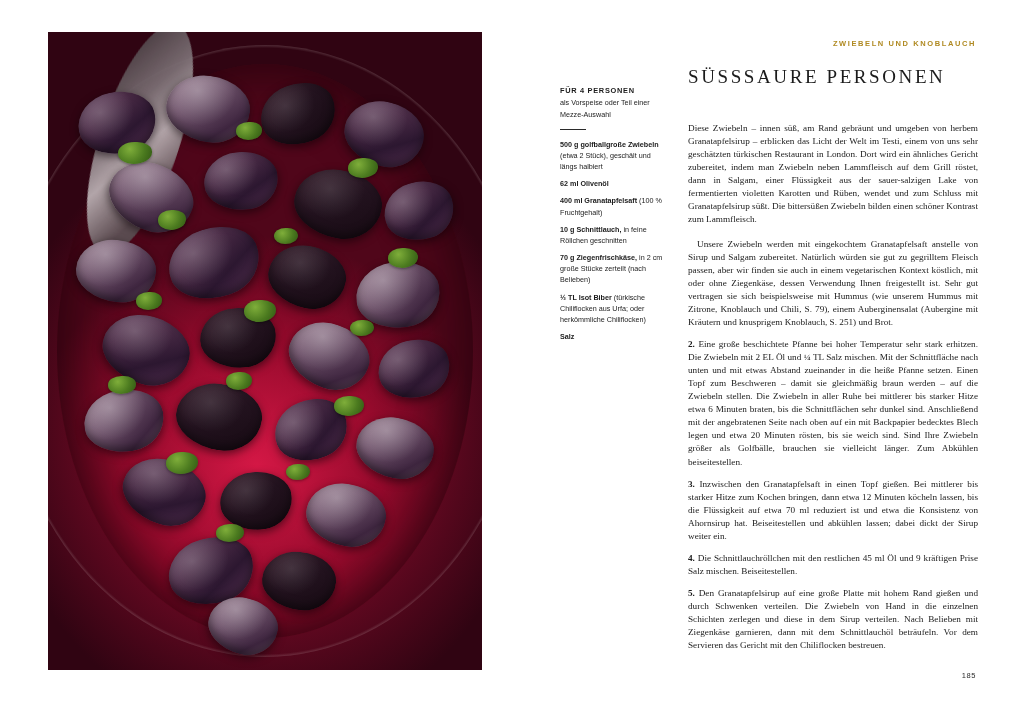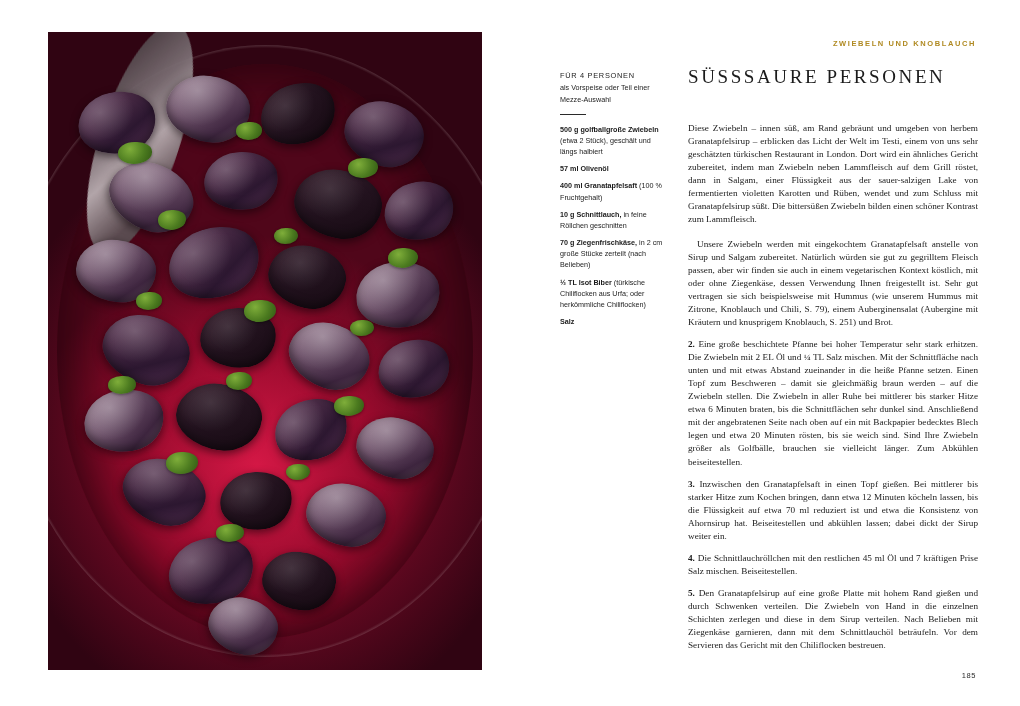--- a/index.html
+++ b/index.html
@@ -136,23 +136,24 @@
     position: absolute;
     left: 0;
     top: 10px;
     width: 104px;
     font-family: "Liberation Sans", sans-serif;
     font-size: 7.2px;
     line-height: 1.55;
     color: #1b1b1b;
   }
   .ing-head {
-    font-weight: normal;
+    font-weight: bold;
     letter-spacing: 0.7px;
     font-size: 7.4px;
+    margin-top: 15px;
   }
   .ing-sub {
     font-weight: normal;
     margin-top: 1px;
   }
   .ing-rule {
     width: 26px;
     height: 1px;
     background: #2a2a2a;
     margin: 9px 0 9px 0;
@@ -256,34 +257,34 @@
   <div class="text-col">
 
     <h1 class="recipe-title">SÜSSSAURE PERSONEN</h1>
 
     <div class="ingredients">
       <div class="ing-head">FÜR 4 PERSONEN</div>
       <div class="ing-sub">als Vorspeise oder Teil einer Mezze-Auswahl</div>
       <div class="ing-rule"></div>
       <div class="ing-list">
         <p><b>500 g golfballgroße Zwiebeln</b> <span>(etwa 2 Stück), geschält und längs halbiert</span></p>
-        <p><b>57 ml Olivenöl</b> <span></span></p>
+        <p><b>62 ml Olivenöl</b> <span></span></p>
         <p><b>400 ml Granatapfelsaft</b> <span>(100 % Fruchtgehalt)</span></p>
         <p><b>10 g Schnittlauch,</b> <span>in feine Röllchen geschnitten</span></p>
         <p><b>70 g Ziegenfrischkäse,</b> <span>in 2 cm große Stücke zerteilt (nach Belieben)</span></p>
         <p><b>½ TL Isot Biber</b> <span>(türkische Chiliflocken aus Urfa; oder herkömmliche Chiliflocken)</span></p>
         <p><b>Salz</b> <span></span></p>
       </div>
     </div>
 
     <div class="body-col">
       <p class="intro">Diese Zwiebeln – innen süß, am Rand gebräunt und umgeben von herbem Granatapfelsirup – erblicken das Licht der Welt im Testi, einem von uns sehr geschätzten türkischen Restaurant in London. Dort wird ein ähnliches Gericht zubereitet, indem man Zwiebeln neben Lammfleisch auf dem Grill röstet, dann in Salgam, einer Flüssigkeit aus der sauer-salzigen Lake von fermentierten violetten Karotten und Rüben, wendet und zum Schluss mit Granatapfelsirup süßt. Die bittersüßen Zwiebeln bilden einen schöner Kontrast zum Lammfleisch.</p>
       <p style="text-indent:9px;">Unsere Zwiebeln werden mit eingekochtem Granatapfelsaft anstelle von Sirup und Salgam zubereitet. Natürlich würden sie gut zu gegrilltem Fleisch passen, aber wir finden sie auch in einem vegetarischen Kontext köstlich, mit oder ohne Ziegenkäse, dessen Verwendung Ihnen freigestellt ist. Sehr gut vertragen sie sich beispielsweise mit Hummus (wie unserem Hummus mit Zitrone, Knoblauch und Chili, S. 79), einem Auberginensalat (Aubergine mit Kräutern und knusprigem Knoblauch, S. 251) und Brot.</p>
 
       <p class="step"><b>2.</b> <span>Eine große beschichtete Pfanne bei hoher Temperatur sehr stark erhitzen. Die Zwiebeln mit 2 EL Öl und ¼ TL Salz mischen. Mit der Schnittfläche nach unten und mit etwas Abstand zueinander in die heiße Pfanne setzen. Einen Topf zum Beschweren – damit sie gleichmäßig braun werden – auf die Zwiebeln stellen. Die Zwiebeln in aller Ruhe bei mittlerer bis starker Hitze etwa 6 Minuten braten, bis die Schnittflächen sehr dunkel sind. Anschließend mit der angebratenen Seite nach oben auf ein mit Backpapier bedecktes Blech legen und etwa 20 Minuten rösten, bis sie weich sind. Sind Ihre Zwiebeln größer als Golfbälle, brauchen sie vielleicht länger. Zum Abkühlen beiseitestellen.</span></p>
       <p class="step"><b>3.</b> <span>Inzwischen den Granatapfelsaft in einen Topf gießen. Bei mittlerer bis starker Hitze zum Kochen bringen, dann etwa 12 Minuten köcheln lassen, bis die Flüssigkeit auf etwa 70 ml reduziert ist und etwa die Konsistenz von Ahornsirup hat. Beiseitestellen und abkühlen lassen; dabei dickt der Sirup weiter ein.</span></p>
-      <p class="step"><b>4.</b> <span>Die Schnittlauchröllchen mit den restlichen 45 ml Öl und 7 kräftigen Prise Salz mischen. Beiseitestellen.</span></p>
+      <p class="step"><b>4.</b> <span>Die Schnittlauchröllchen mit den restlichen 45 ml Öl und 9 kräftigen Prise Salz mischen. Beiseitestellen.</span></p>
       <p class="step"><b>5.</b> <span>Den Granatapfelsirup auf eine große Platte mit hohem Rand gießen und durch Schwenken verteilen. Die Zwiebeln von Hand in die einzelnen Schichten zerlegen und diese in dem Sirup verteilen. Nach Belieben mit Ziegenkäse garnieren, dann mit dem Schnittlauchöl beträufeln. Vor dem Servieren das Gericht mit den Chiliflocken bestreuen.</span></p>
     </div>
   </div>
 
   <div class="folio">185</div>
 </div>
 
 </body></html>

